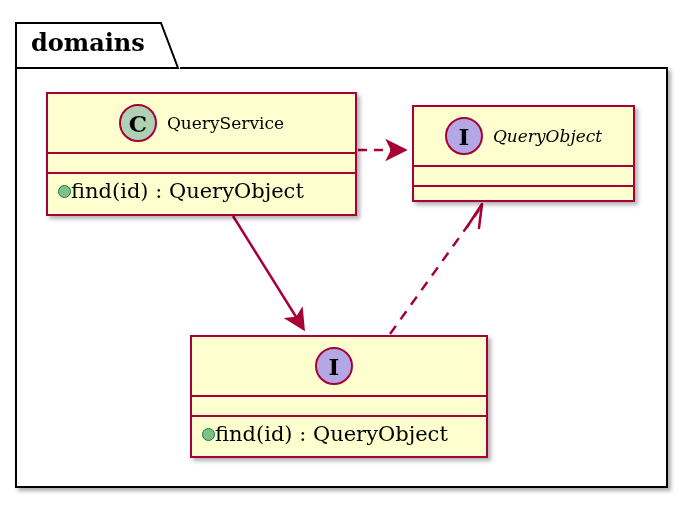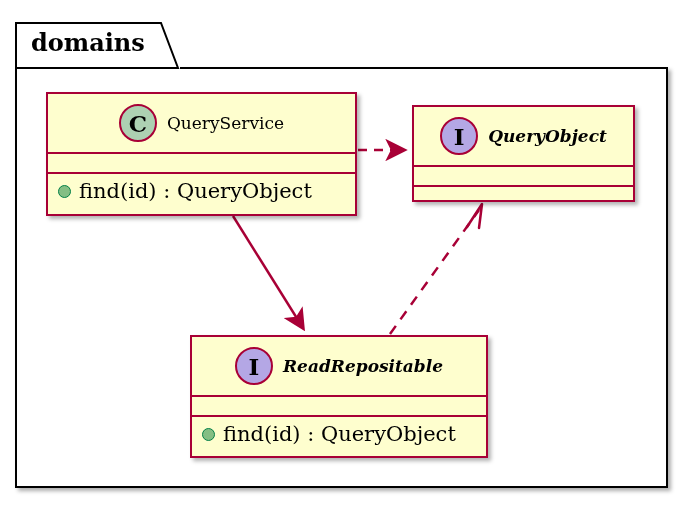--- a/index.html
+++ b/index.html
@@ -82,34 +82,34 @@
     height: 18px;
     box-sizing: border-box;
   }
   .uml-members {
     padding: 4px 10px 4px 10px;
     box-sizing: border-box;
   }
   .uml-member {
     display: flex;
     align-items: center;
-    gap: 8px;
+    gap: 0;
     font-size: 21px;
     color: #000000;
     white-space: nowrap;
     line-height: 26px;
   }
   .uml-name {
     font-size: 17px;
     color: #000000;
     white-space: nowrap;
   }
   .uml-name.italic {
     font-style: italic;
-    font-weight: bold;
+    font-weight: normal;
   }
 
   
   .stereo {
     width: 38px;
     height: 38px;
     border-radius: 50%;
     border: 2px solid #A80036;
     display: inline-flex;
     align-items: center;
@@ -211,21 +211,20 @@
     </div>
     <div class="uml-sep"></div>
     <div class="uml-compartment"></div>
     <div class="uml-sep"></div>
     <div class="uml-compartment"></div>
   </div>
 
   <div class="uml-box" style="left:190px; top:335px; width:298px; height:123px;">
     <div class="uml-title">
       <span class="stereo iface">I</span>
-      <span class="uml-name italic">ReadRepositable</span>
     </div>
     <div class="uml-sep"></div>
     <div class="uml-compartment"></div>
     <div class="uml-sep"></div>
     <div class="uml-members">
       <div class="uml-member">
         <span class="vis-public"></span>
         <span>find(id) : QueryObject</span>
       </div>
     </div>

